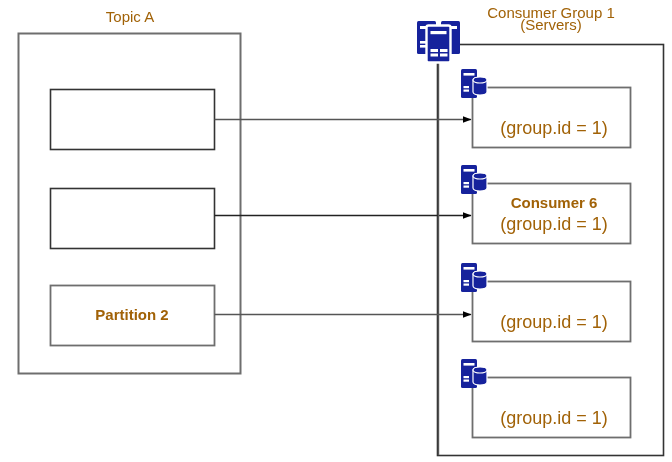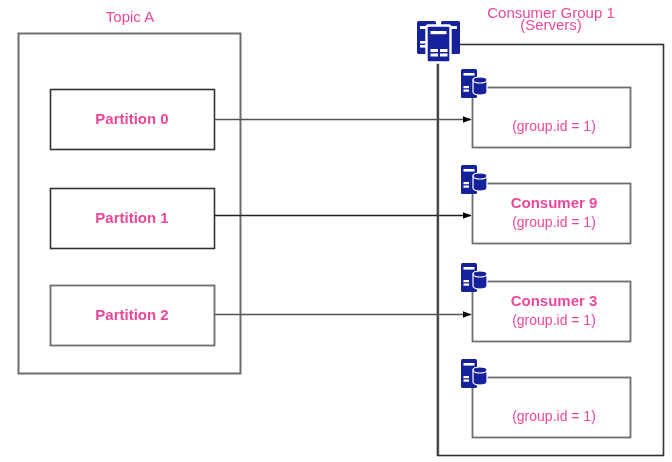--- a/index.html
+++ b/index.html
@@ -17,35 +17,35 @@
   }
   svg.layer {
     position: absolute;
     left: 0;
     top: 0;
     width: 672px;
     height: 462px;
   }
   .lbl {
     position: absolute;
-    color: #ec4899;
+    color: #a16207;
     white-space: nowrap;
     line-height: 1.15;
   }
   .title-lbl {
     font-size: 15px;
     text-align: center;
   }
   .box-title {
     font-size: 15px;
     font-weight: bold;
     text-align: center;
   }
   .box-sub {
-    font-size: 14px;
+    font-size: 18px;
     text-align: center;
   }
   .center-wrap {
     transform: translateX(-50%);
   }
 </style>
 </head>
 <body>
 
 <div id="canvas">
@@ -127,30 +127,27 @@
       <rect x="463.5" y="363" width="11" height="2.6" fill="#ffffff"></rect>
       <rect x="463.5" y="376" width="5.5" height="2.2" fill="#ffffff"></rect>
       <rect x="463.5" y="379.5" width="5.5" height="2.2" fill="#ffffff"></rect>
       <path d="M473,370 a7,3 0 0 1 14,0 v12 a7,3 0 0 1 -14,0 z" fill="#16229c" stroke="#ffffff" stroke-width="1.2"></path>
       <ellipse cx="480" cy="370" rx="7" ry="3" fill="#16229c" stroke="#ffffff" stroke-width="1.2"></ellipse>
     </g>
   </svg>
 
   <div class="lbl title-lbl center-wrap" style="left:130px; top:8px;">Topic A</div>
 
-  <div class="lbl box-title center-wrap" style="left:132px; top:110px;">Partition 0</div>
-  <div class="lbl box-title center-wrap" style="left:132px; top:209px;">Partition 1</div>
   <div class="lbl box-title center-wrap" style="left:132px; top:306px;">Partition 2</div>
 
   <div class="lbl title-lbl center-wrap" style="left:551px; top:4px;">Consumer Group 1</div>
   <div class="lbl title-lbl center-wrap" style="left:551px; top:16px;">(Servers)</div>
 
   <div class="lbl box-sub center-wrap" style="left:554px; top:118px;">(group.id = 1)</div>
 
-  <div class="lbl box-title center-wrap" style="left:554px; top:194px;">Consumer 9</div>
+  <div class="lbl box-title center-wrap" style="left:554px; top:194px;">Consumer 6</div>
   <div class="lbl box-sub center-wrap" style="left:554px; top:214px;">(group.id = 1)</div>
 
-  <div class="lbl box-title center-wrap" style="left:554px; top:292px;">Consumer 3</div>
   <div class="lbl box-sub center-wrap" style="left:554px; top:312px;">(group.id = 1)</div>
 
   <div class="lbl box-sub center-wrap" style="left:554px; top:408px;">(group.id = 1)</div>
 
 </div>
 
 </body></html>

